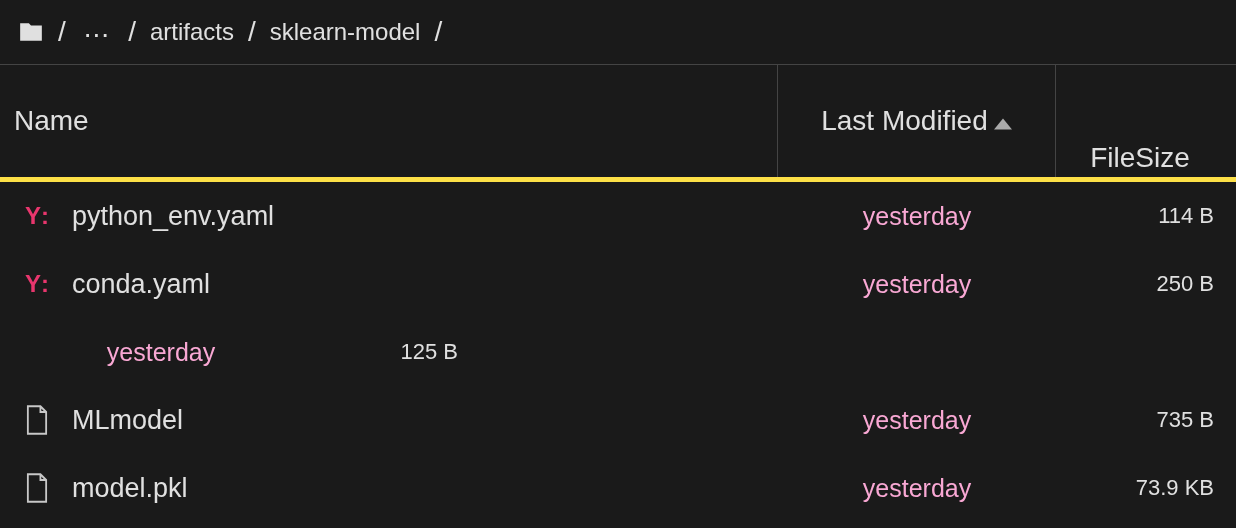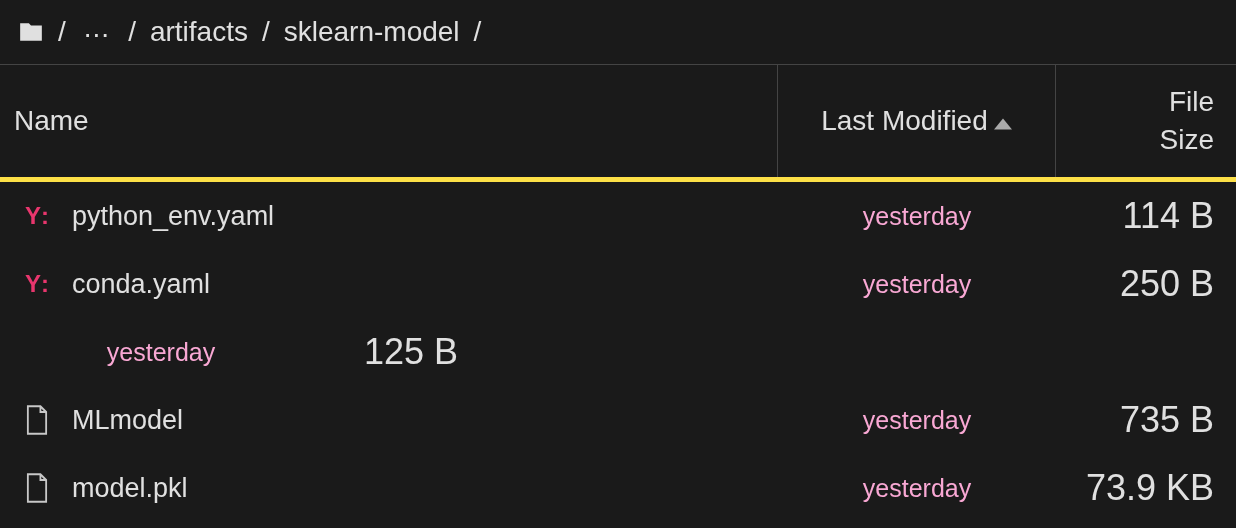--- a/index.html
+++ b/index.html
@@ -41,21 +41,21 @@
       color: #e0e0e0;
       font-size: 28px;
       letter-spacing: 1px;
       padding: 0 4px;
       line-height: 1;
       position: relative;
       top: -4px;
     }
     .breadcrumb-segment {
       color: #e0e0e0;
-      font-size: 28px;
+      font-size: 24px;
     }
     .table-header {
       display: flex;
       border-top: 1px solid #444;
       border-bottom: 5px solid #fde047;
       height: 118px;
       align-items: stretch;
     }
     .col-name-header {
       flex: 1;
@@ -83,21 +83,21 @@
       line-height: 1;
     }
     .sort-arrow svg {
       width: 18px;
       height: 12px;
       fill: #aaa;
     }
     .col-size-header {
       width: 180px;
       display: flex;
-      flex-direction: column;
+      flex-direction: row;
       align-items: flex-end;
       justify-content: center;
       font-size: 28px;
       color: #e0e0e0;
       padding: 0 22px 0 10px;
       line-height: 1.35;
     }
     .table-body {
       display: flex;
       flex-direction: column;
@@ -144,21 +144,21 @@
     }
     .row-modified {
       width: 278px;
       text-align: center;
       font-size: 25px;
       color: #f9a8d4;
     }
     .row-size {
       width: 166px;
       text-align: right;
-      font-size: 36px;
+      font-size: 22px;
       color: #e0e0e0;
       padding-right: 8px;
     }
   </style>
 </head>
 <body>
 
 <div class="breadcrumb">
   <span class="breadcrumb-icon">
     <svg viewBox="0 0 24 24">

